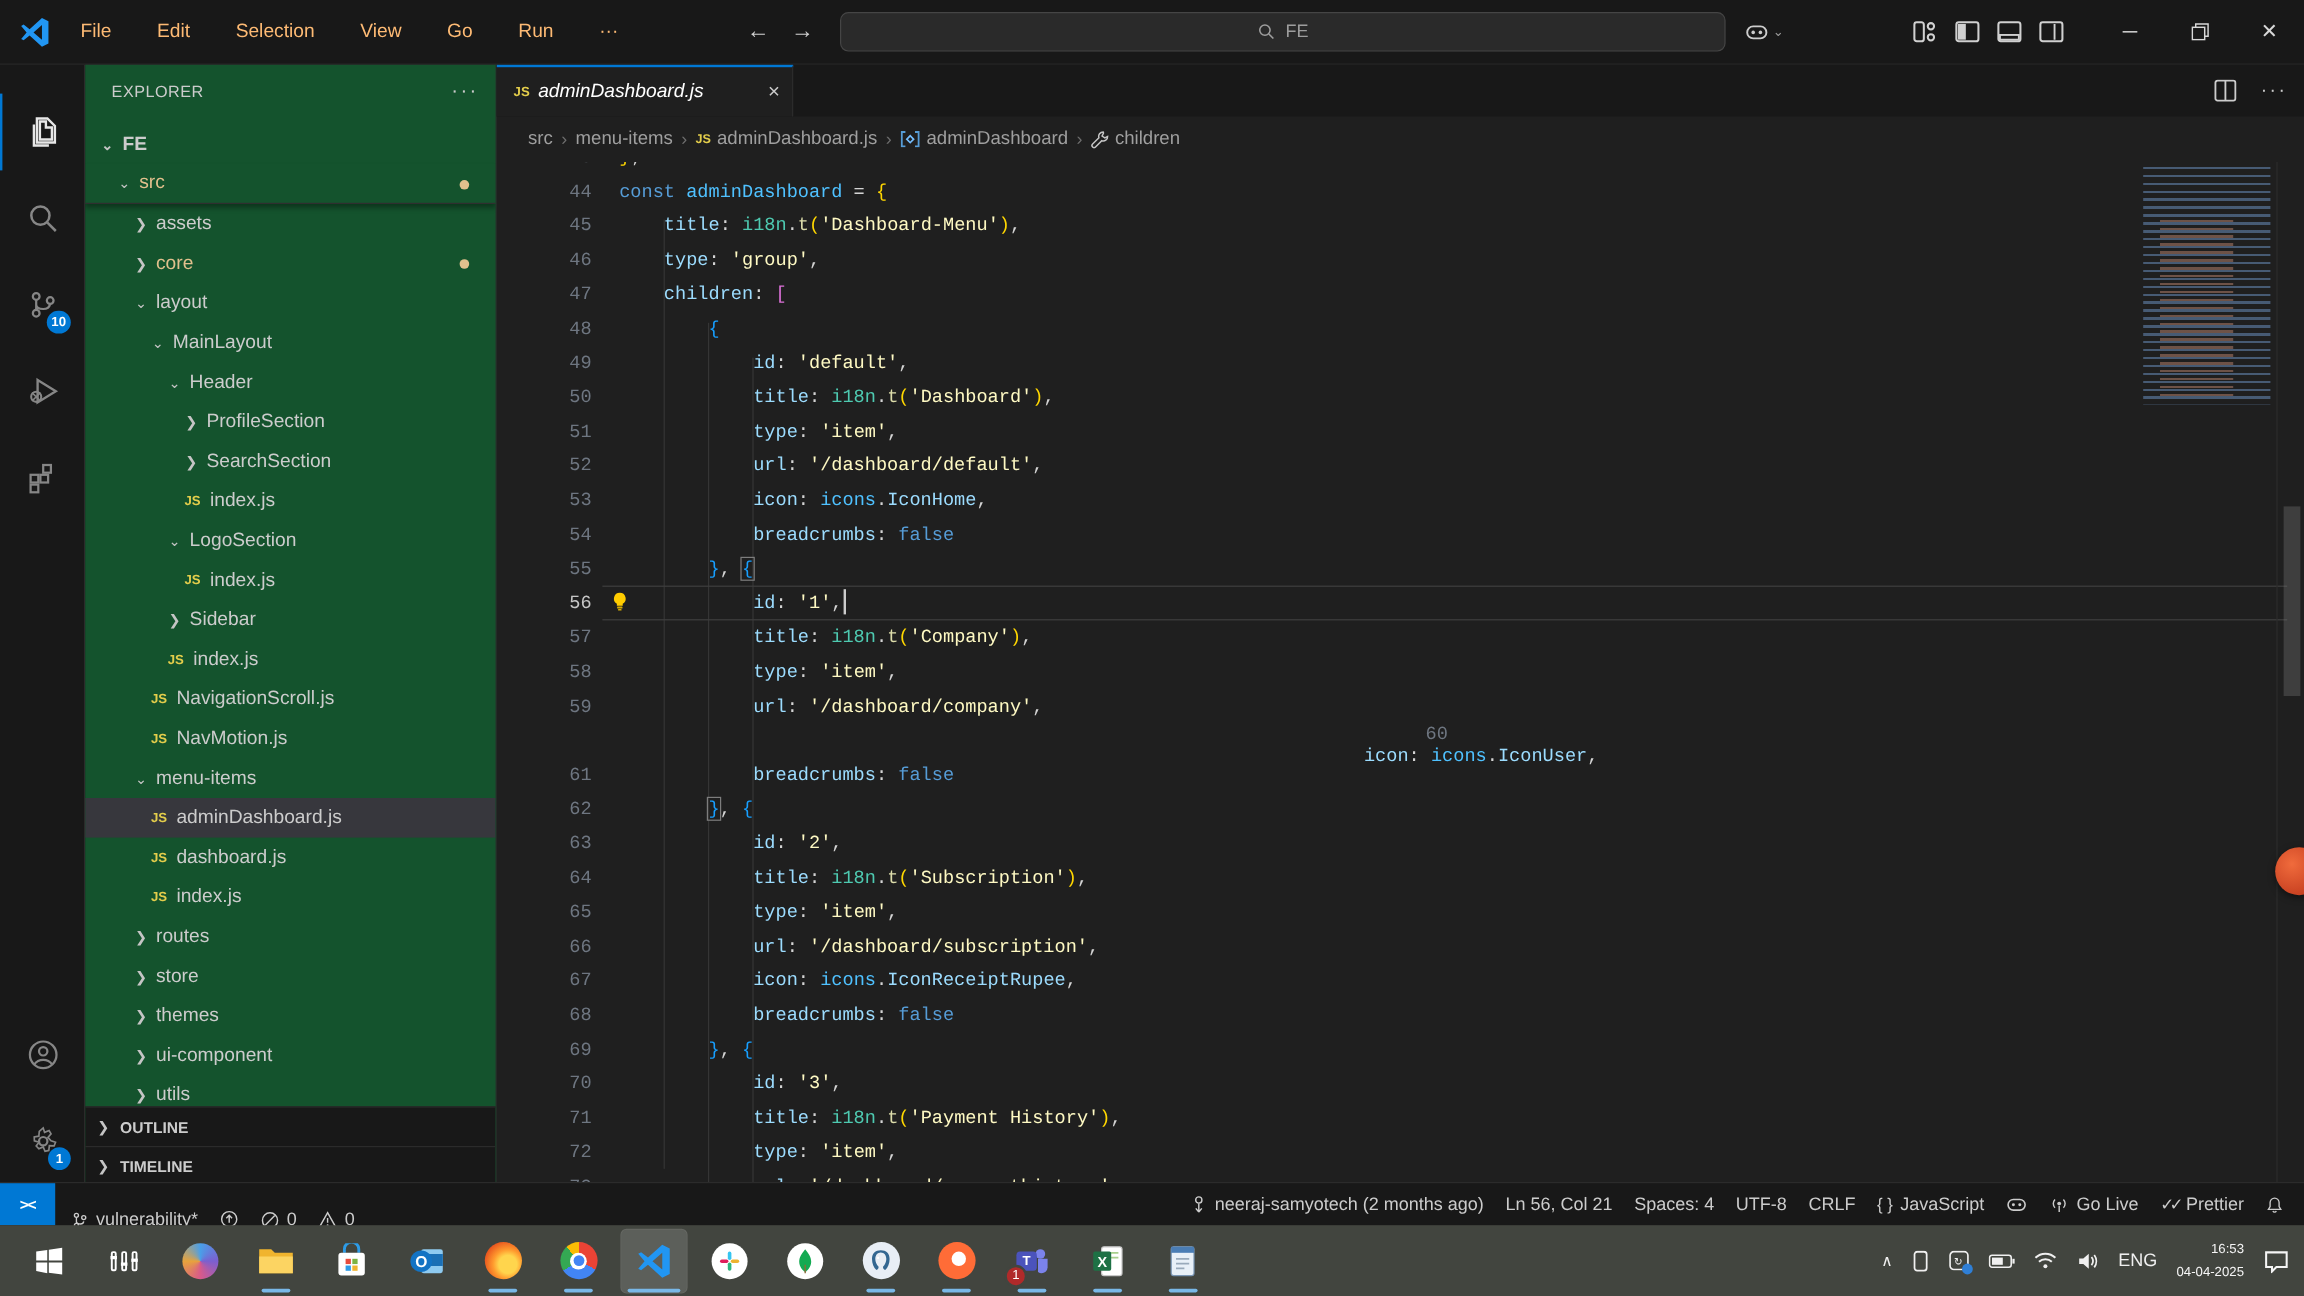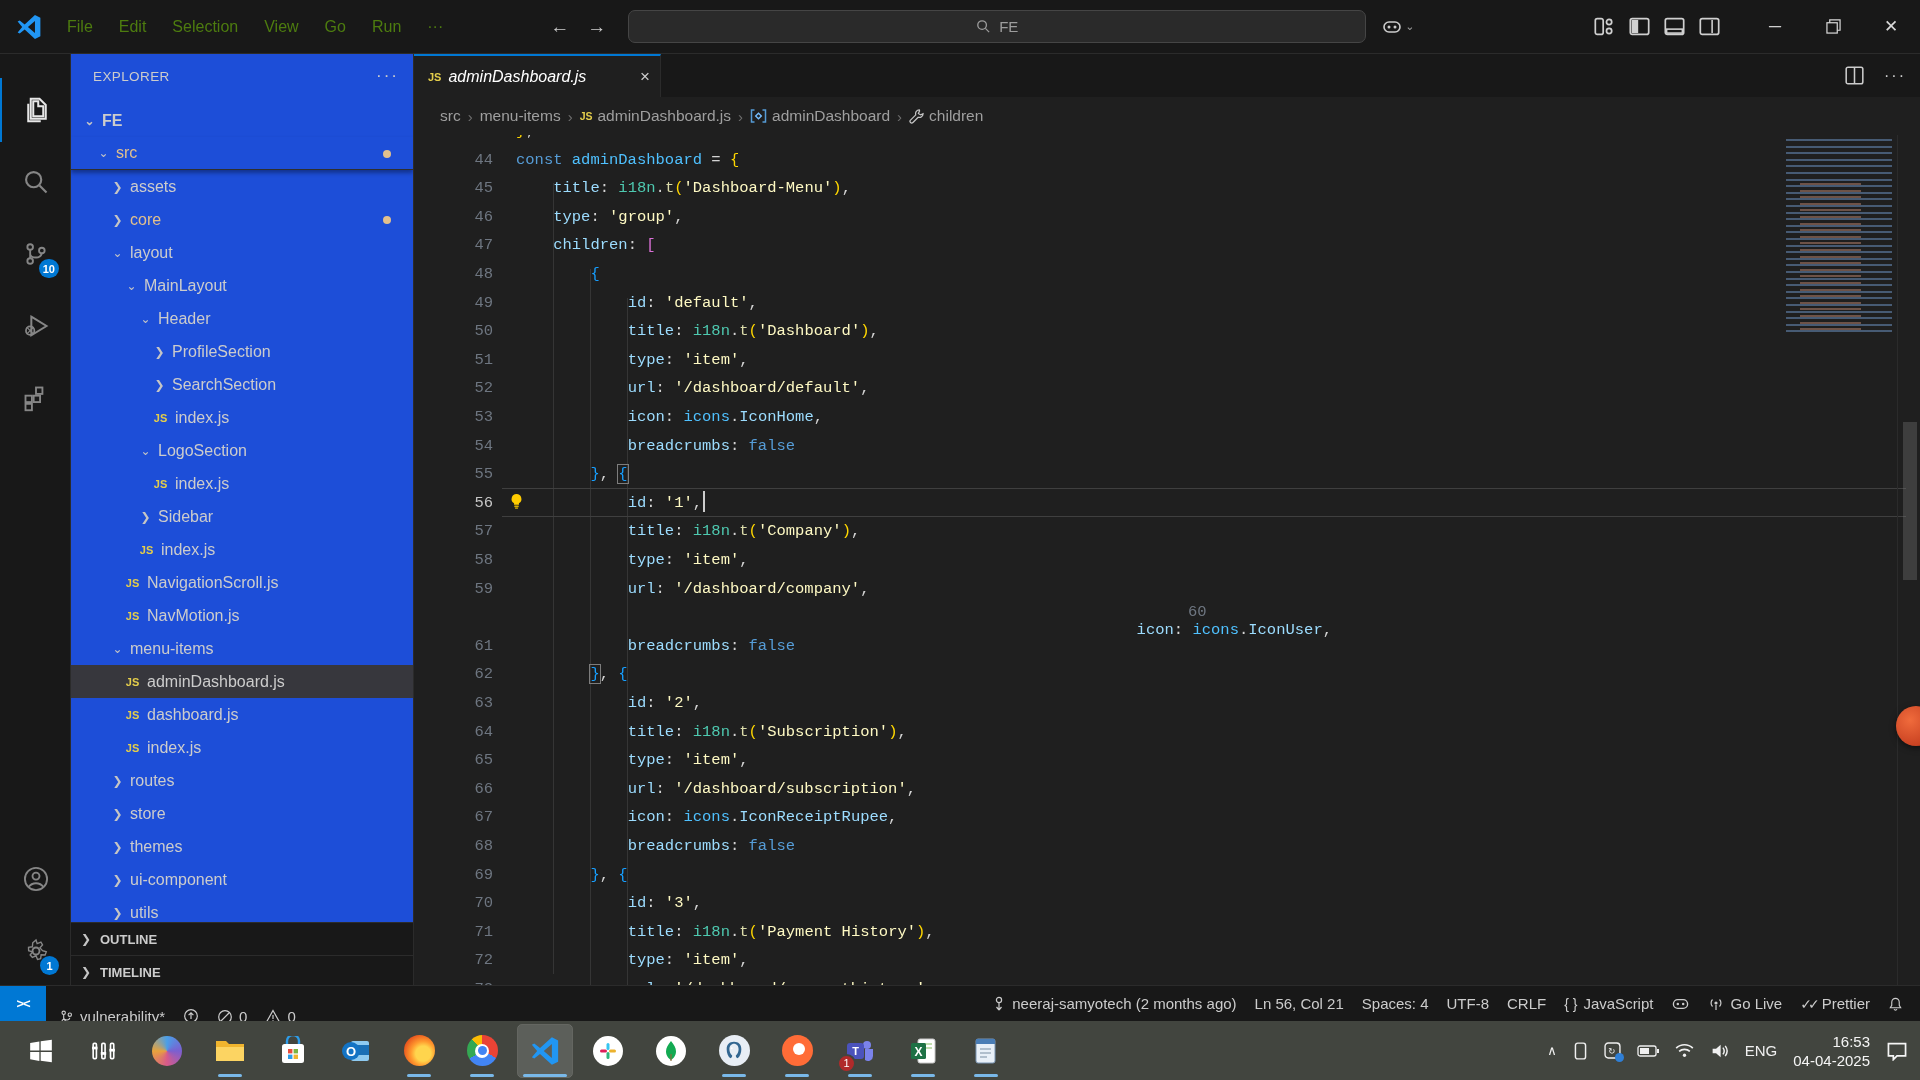--- a/index.html
+++ b/index.html
@@ -3,39 +3,39 @@
 <meta charset="utf-8">
 <style>
   *{margin:0;padding:0;box-sizing:border-box;}
   html,body{width:1920px;height:1080px;overflow:hidden;background:#1f1f1f;
     font-family:"Liberation Sans",sans-serif;color:#cccccc;-webkit-font-smoothing:antialiased;}
   svg{display:block}
   
   #titlebar{position:absolute;left:0;top:0;width:1920px;height:54px;background:#181818;
     border-bottom:1px solid #2b2b2b;display:flex;align-items:center;}
   .vscode-logo{width:26px;height:26px;margin:0 14px 0 16px;}
-  #menus{display:flex;gap:4px;font-size:16px;color:#4d7c0f;}
+  #menus{display:flex;gap:16px;font-size:16px;color:#fdba74;}
   #menus .menu{padding:5px 11px;border-radius:6px;cursor:default;}
   .navarrows{display:flex;gap:18px;margin:0 22px 0 96px;font-size:19px;color:#cfcfcf;}
   #searchbox{width:738px;height:33px;background:#2a2a2a;border:1px solid #454545;border-radius:7px;
     display:flex;align-items:center;justify-content:center;gap:8px;color:#9d9d9d;font-size:15px;}
   .copilot-chip{display:flex;align-items:center;gap:3px;margin-left:16px;color:#cccccc;}
   #titlebar-right{margin-left:auto;display:flex;align-items:center;}
   .layout-icons{display:flex;gap:14px;margin-right:26px;}
   .winbtn{width:58px;height:53px;display:flex;align-items:center;justify-content:center;color:#d8d8d8;font-size:17px;}
   
   #main{position:absolute;left:0;top:54px;width:1920px;height:931px;display:flex;}
   
   #activitybar{width:71px;height:100%;background:#181818;border-right:1px solid #2b2b2b;position:relative;}
   .ab-item{position:absolute;left:0;width:71px;height:64px;display:flex;align-items:center;justify-content:center;color:#868686;}
   .ab-item.active{color:#e7e7e7;border-left:2px solid #0078d4;}
   .ab-badge{position:absolute;right:12px;bottom:8px;min-width:19px;height:19px;border-radius:10px;background:#0078d4;
     color:#fff;font-size:11px;font-weight:bold;display:flex;align-items:center;justify-content:center;padding:0 4px;}
   
-  #sidebar{width:343px;height:100%;background:#1d4ed8;border-right:1px solid #2b2b2b;position:relative;overflow:hidden;}
+  #sidebar{width:343px;height:100%;background:#14532d;border-right:1px solid #2b2b2b;position:relative;overflow:hidden;}
   #sidebar-header{height:44px;display:flex;align-items:center;padding:0 14px 0 22px;font-size:13.5px;color:#cccccc;letter-spacing:.4px;}
   #sidebar-header .more{margin-left:auto;font-size:17px;color:#cccccc;letter-spacing:2px;}
   #tree{position:absolute;left:0;top:50px;width:100%;}
   .trow{height:33px;display:flex;align-items:center;font-size:16px;color:#cccccc;position:relative;white-space:nowrap;}
   .trow .chev{width:17px;text-align:center;color:#c5c5c5;font-size:12px;flex:none;margin-right:4px;}
   .trow .jsicon{width:19px;flex:none;margin-right:5px;font-weight:bold;font-size:11px;color:#e3cd4b;text-align:center;}
   .trow.selected{background:#37373d;}
   .trow.bold{font-weight:bold;}
   .trow.git-mod{color:#e2c08d;}
   .trow .dot{position:absolute;right:22px;top:13px;width:8px;height:8px;border-radius:50%;background:#e2c08d;}
@@ -89,21 +89,21 @@
   
   #taskbar{position:absolute;left:0;top:1021px;width:1920px;height:59px;background:#42453f;display:flex;align-items:center;}
   #task-icons{display:flex;align-items:center;gap:9px;margin-left:14px;}
   .task{width:54px;height:52px;display:flex;align-items:center;justify-content:center;position:relative;border-radius:4px;}
   .task.activebg{background:rgba(255,255,255,.14);outline:1px solid rgba(255,255,255,.18);}
   .task .underline{position:absolute;bottom:0;left:50%;transform:translateX(-50%);width:24px;height:3px;background:#79b8e8;border-radius:2px;}
   .task.activebg .underline{width:44px;}
   .task .badge{position:absolute;left:4px;bottom:4px;width:19px;height:19px;border-radius:50%;background:#b02a2a;
     border:2px solid #42453f;color:#fff;font-size:11px;display:flex;align-items:center;justify-content:center;}
   #tray{margin-left:auto;display:flex;align-items:center;gap:16px;margin-right:12px;color:#f0f0f0;}
-  #clock{text-align:right;font-size:15px;line-height:19px;color:#f5f5f5;}
+  #clock{text-align:right;font-size:11px;line-height:19px;color:#f5f5f5;}
   
   .g{border-radius:6px;}
 </style>
 </head>
 <body>
 
 <div id="titlebar">
   <svg class="vscode-logo" viewBox="0 0 24 24">
     <path fill="#2196f3" d="M17.5 1 8 9.6 3.4 6 1.5 7l4.2 5-4.2 5 1.9 1L8 14.4 17.5 23l5-2.5v-17L17.5 1zm0 5.4v11.2L11 12l6.5-5.6z"></path>
   </svg>

